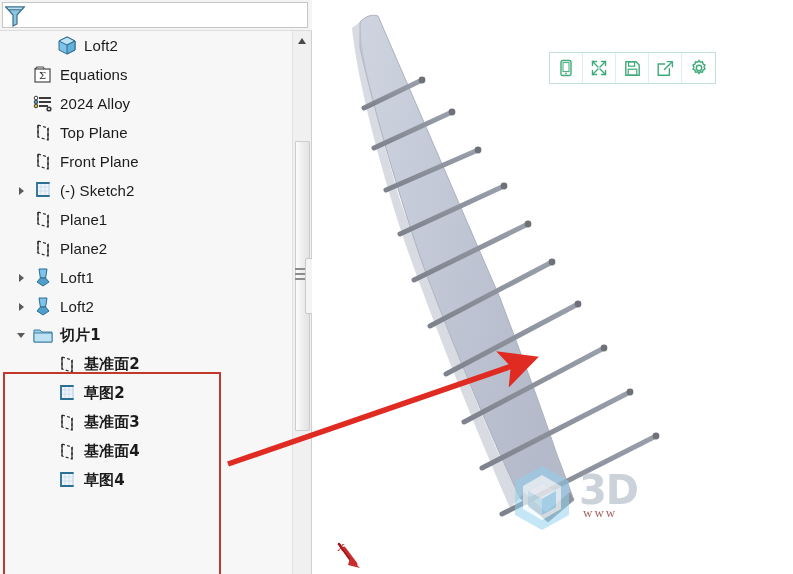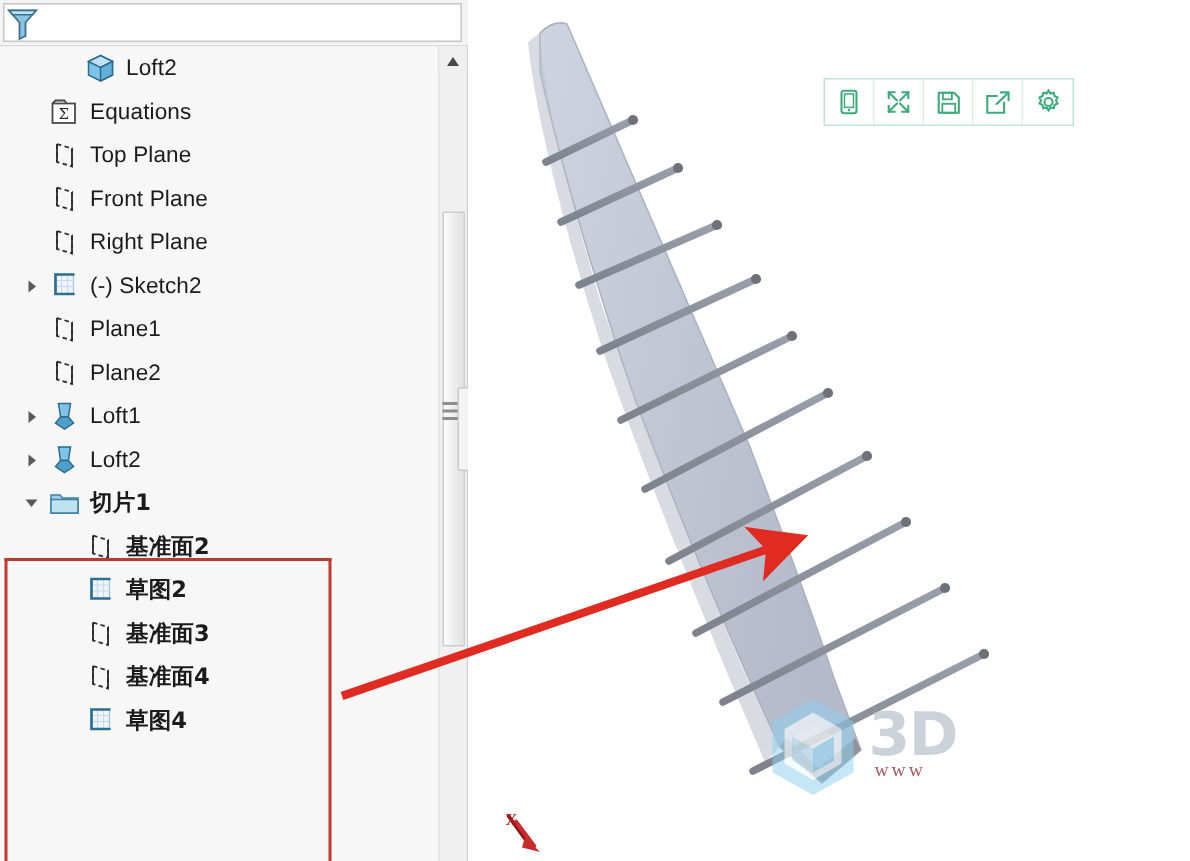--- a/index.html
+++ b/index.html
@@ -277,48 +277,55 @@
               <path d="M3 5 l2-2 h6 l1.4 2" fill="none" stroke="#4a4a4a" stroke-width="1.2"></path>
               <text x="10.5" y="15" font-size="10" text-anchor="middle" fill="#2a2a2a" font-family="DejaVu Serif, serif">Σ</text>
             </svg>
           </span>
           <span class="tlabel">Equations</span>
         </div>
         <div class="tree-row ind1">
           <span class="tw"></span>
           <span class="ticon">
             <svg width="22" height="22" viewBox="0 0 22 22">
+              <g fill="#3a3a3a">
+                <rect x="7" y="4" width="12" height="2"></rect>
+                <rect x="7" y="8" width="12" height="2"></rect>
+                <rect x="7" y="12" width="9" height="2"></rect>
+              </g>
+              <circle cx="4" cy="5" r="1.8" fill="#fff" stroke="#3a3a3a" stroke-width="1"></circle>
+              <circle cx="4" cy="9" r="1.8" fill="#4aa3d6" stroke="#3a3a3a" stroke-width="1"></circle>
+              <circle cx="4" cy="13" r="1.8" fill="#e9b83a" stroke="#3a3a3a" stroke-width="1"></circle>
+              <circle cx="17" cy="16" r="2.6" fill="#3a3a3a"></circle>
+              <circle cx="17" cy="16" r="1" fill="#fff"></circle>
+            </svg>
+          </span>
+          <span class="tlabel">2024 Alloy</span>
+        </div>
+        <div class="tree-row ind1">
+          <span class="tw"></span>
+          <span class="ticon">
+            <svg width="22" height="22" viewBox="0 0 22 22">
               <path d="M6 3 L16 6 V18 L6 15 Z" fill="none" stroke="#2b2b2b" stroke-width="1.2" stroke-dasharray="3,2.2"></path>
               <path d="M6 3 L6 15" stroke="#2b2b2b" stroke-width="1.2"></path>
               <path d="M16 6 L16 18" stroke="#2b2b2b" stroke-width="1.2"></path>
             </svg>
           </span>
           <span class="tlabel">Top Plane</span>
         </div>
         <div class="tree-row ind1">
           <span class="tw"></span>
           <span class="ticon">
             <svg width="22" height="22" viewBox="0 0 22 22">
               <path d="M6 3 L16 6 V18 L6 15 Z" fill="none" stroke="#2b2b2b" stroke-width="1.2" stroke-dasharray="3,2.2"></path>
               <path d="M6 3 L6 15" stroke="#2b2b2b" stroke-width="1.2"></path>
               <path d="M16 6 L16 18" stroke="#2b2b2b" stroke-width="1.2"></path>
             </svg>
           </span>
           <span class="tlabel">Front Plane</span>
-        </div>
-        <div class="tree-row ind1">
-          <span class="tw"></span>
-          <span class="ticon">
-            <svg width="22" height="22" viewBox="0 0 22 22">
-              <path d="M6 3 L16 6 V18 L6 15 Z" fill="none" stroke="#2b2b2b" stroke-width="1.2" stroke-dasharray="3,2.2"></path>
-              <path d="M6 3 L6 15" stroke="#2b2b2b" stroke-width="1.2"></path>
-              <path d="M16 6 L16 18" stroke="#2b2b2b" stroke-width="1.2"></path>
-            </svg>
-          </span>
-          <span class="tlabel">Right Plane</span>
         </div>
         <div class="tree-row ind1">
           <span class="tw has"></span>
           <span class="ticon">
             <svg width="22" height="22" viewBox="0 0 22 22">
               <rect x="5" y="3" width="12" height="13" fill="#eef4fa" stroke="#9fc4dd" stroke-width="0.8"></rect>
               <g stroke="#c5d9e8" stroke-width="0.7">
                 <path d="M9 3 V16"></path>
                 <path d="M13 3 V16"></path>
                 <path d="M5 7 H17"></path>

